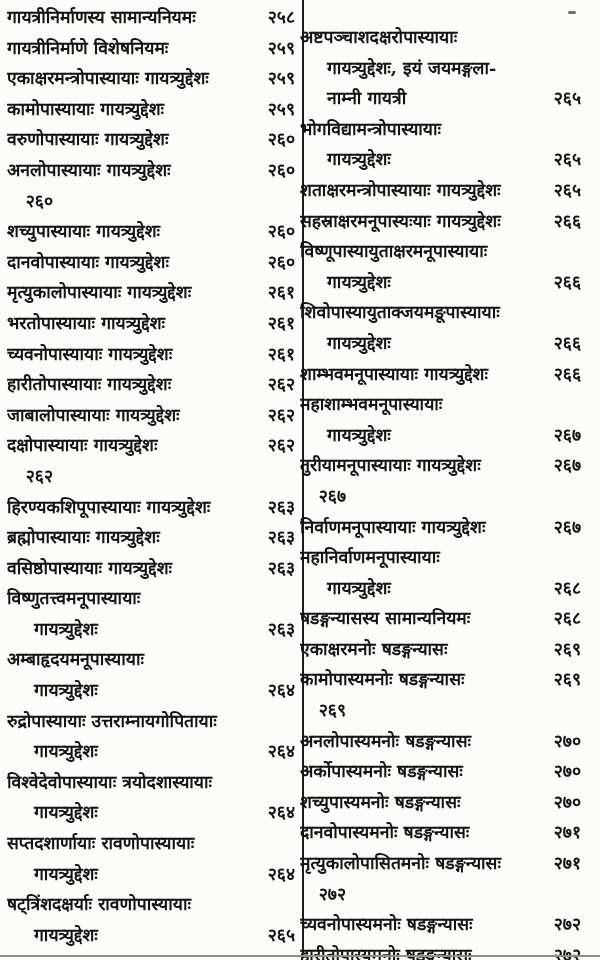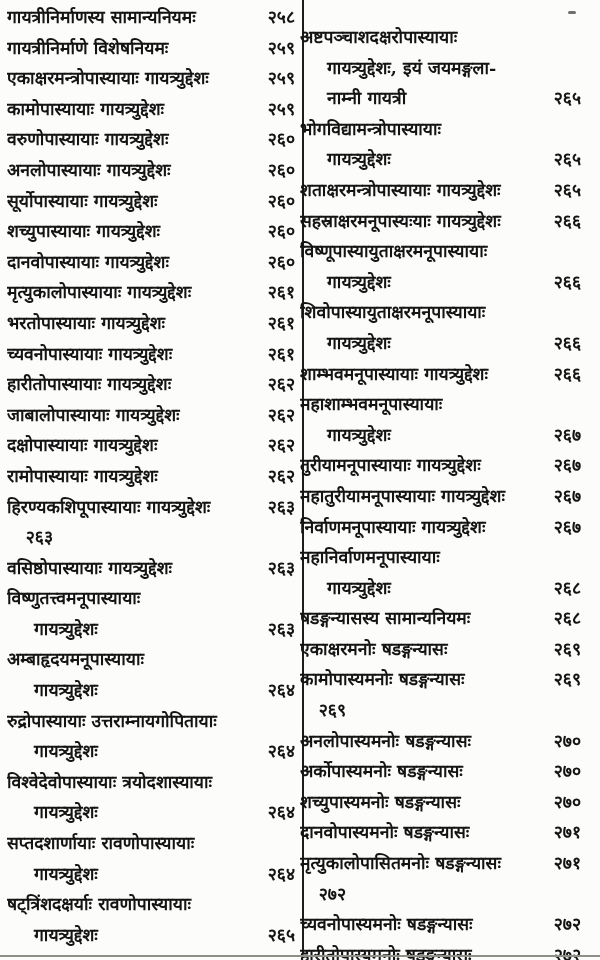--- a/index.html
+++ b/index.html
@@ -76,21 +76,20 @@
       </div>
       <div class="line">
         <span class="t">वरुणोपास्यायाः गायत्र्युद्देशः</span>
         <span class="p">२६०</span>
       </div>
       <div class="line">
         <span class="t">अनलोपास्यायाः गायत्र्युद्देशः</span>
         <span class="p">२६०</span>
       </div>
       <div class="line">
-        <span class="t">सूर्योपास्यायाः गायत्र्युद्देशः</span>
         <span class="p">२६०</span>
       </div>
       <div class="line">
         <span class="t">शच्युपास्यायाः गायत्र्युद्देशः</span>
         <span class="p">२६०</span>
       </div>
       <div class="line">
         <span class="t">दानवोपास्यायाः गायत्र्युद्देशः</span>
         <span class="p">२६०</span>
       </div>
@@ -112,28 +111,28 @@
       </div>
       <div class="line">
         <span class="t">जाबालोपास्यायाः गायत्र्युद्देशः</span>
         <span class="p">२६२</span>
       </div>
       <div class="line">
         <span class="t">दक्षोपास्यायाः गायत्र्युद्देशः</span>
         <span class="p">२६२</span>
       </div>
       <div class="line">
-        <span class="t">रामोपास्यायाः गायत्र्युद्देशः</span>
         <span class="p">२६२</span>
       </div>
       <div class="line">
         <span class="t">हिरण्यकशिपूपास्यायाः गायत्र्युद्देशः</span>
         <span class="p">२६३</span>
       </div>
       <div class="line">
+        <span class="t">ब्रह्मोपास्यायाः गायत्र्युद्देशः</span>
         <span class="p">२६३</span>
       </div>
       <div class="line">
         <span class="t">वसिष्ठोपास्यायाः गायत्र्युद्देशः</span>
         <span class="p">२६३</span>
       </div>
       <div class="line">
         <span class="t">विष्णुतत्त्वमनूपास्यायाः</span>
         <span class="p"></span>
       </div>
@@ -214,21 +213,21 @@
       </div>
       <div class="line">
         <span class="t">विष्णूपास्यायुताक्षरमनूपास्यायाः</span>
         <span class="p"></span>
       </div>
       <div class="line indent">
         <span class="t">गायत्र्युद्देशः</span>
         <span class="p">२६६</span>
       </div>
       <div class="line">
-        <span class="t">शिवोपास्यायुताक्षरमनूपास्यायाः</span>
+        <span class="t">शिवोपास्यायुताक्जयमङूपास्यायाः</span>
         <span class="p"></span>
       </div>
       <div class="line indent">
         <span class="t">गायत्र्युद्देशः</span>
         <span class="p">२६६</span>
       </div>
       <div class="line">
         <span class="t">शाम्भवमनूपास्यायाः गायत्र्युद्देशः</span>
         <span class="p">२६६</span>
       </div>
@@ -238,21 +237,20 @@
       </div>
       <div class="line indent">
         <span class="t">गायत्र्युद्देशः</span>
         <span class="p">२६७</span>
       </div>
       <div class="line">
         <span class="t">तुरीयामनूपास्यायाः गायत्र्युद्देशः</span>
         <span class="p">२६७</span>
       </div>
       <div class="line">
-        <span class="t">महातुरीयामनूपास्यायाः गायत्र्युद्देशः</span>
         <span class="p">२६७</span>
       </div>
       <div class="line">
         <span class="t">निर्वाणमनूपास्यायाः गायत्र्युद्देशः</span>
         <span class="p">२६७</span>
       </div>
       <div class="line">
         <span class="t">महानिर्वाणमनूपास्यायाः</span>
         <span class="p"></span>
       </div>

